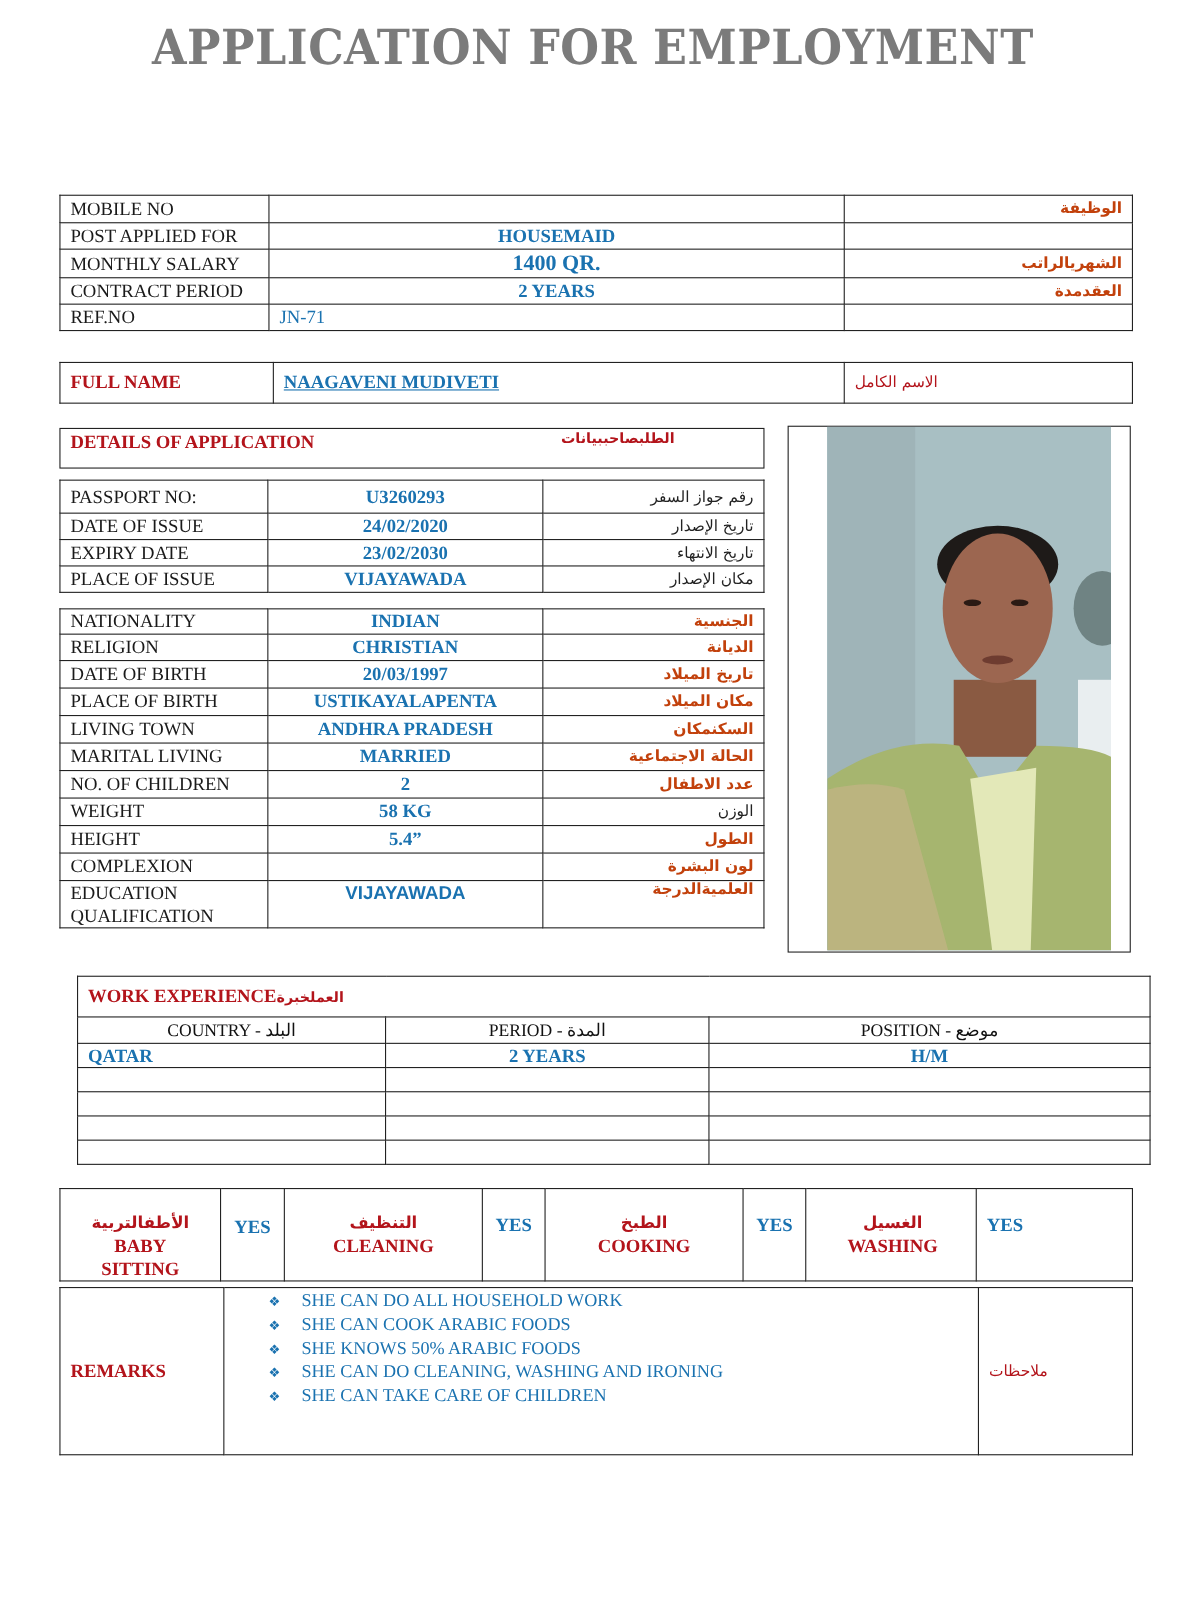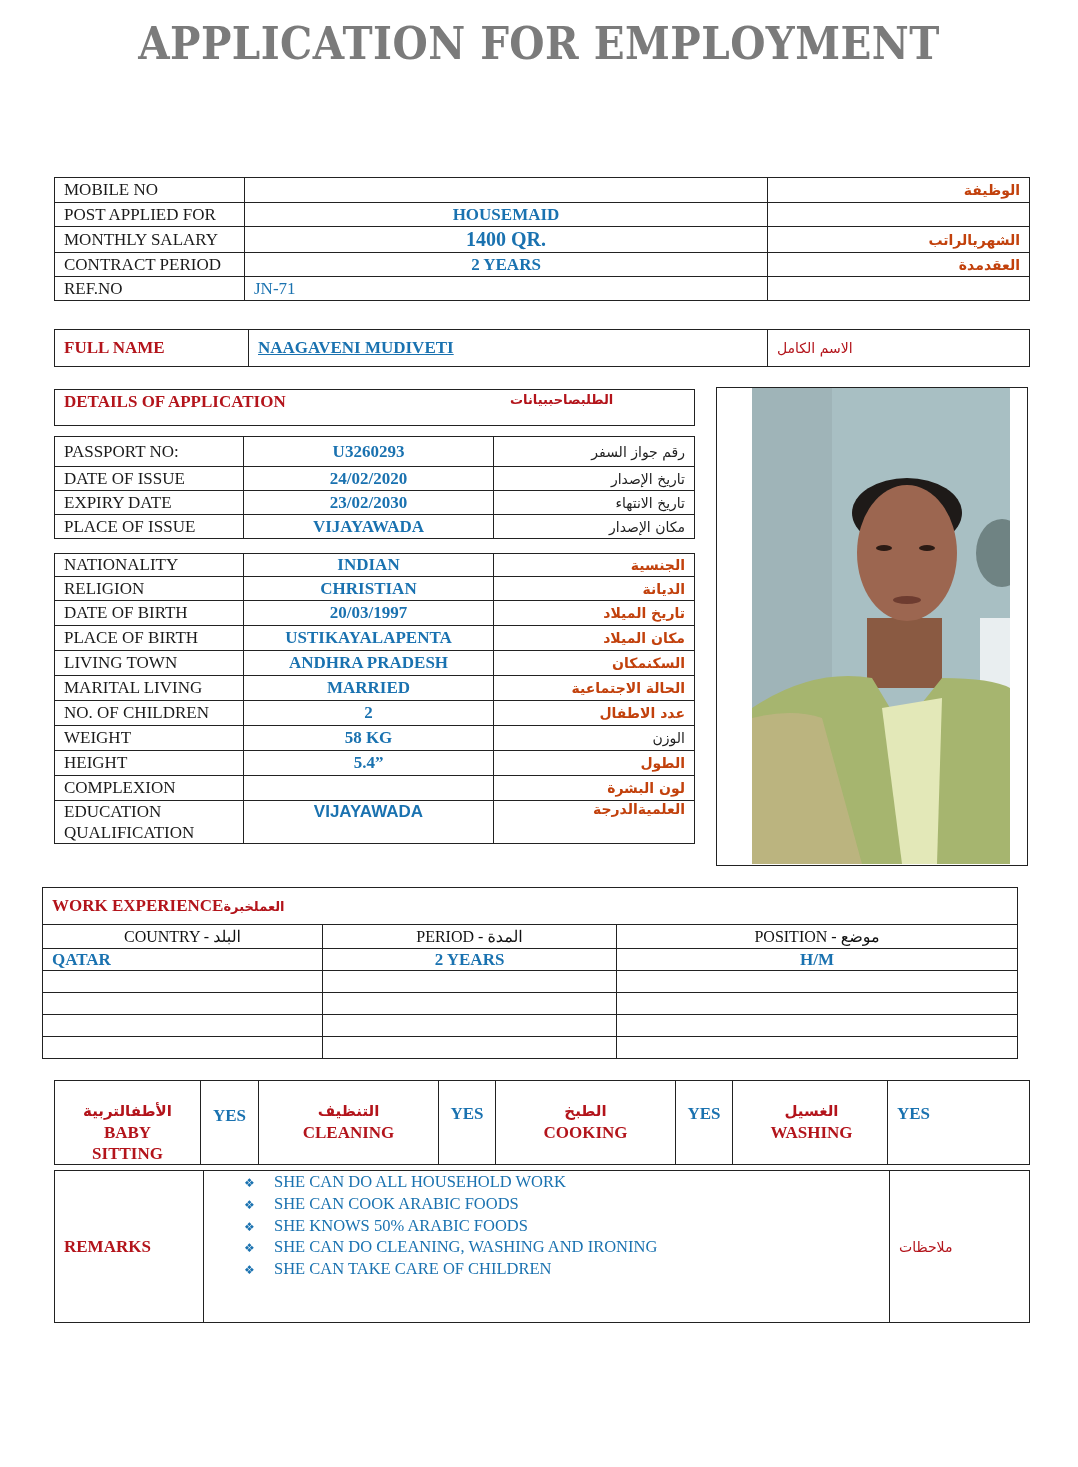--- a/index.html
+++ b/index.html
@@ -199,21 +199,21 @@
     <ellipse cx="132" cy="160" rx="8" ry="3" fill="#2a1a14"></ellipse>
     <ellipse cx="175" cy="160" rx="8" ry="3" fill="#2a1a14"></ellipse>
     <ellipse cx="155" cy="212" rx="14" ry="4" fill="#6e3c30"></ellipse>
 
     <path d="M0 320 Q60 280 120 290 L150 340 L190 290 Q240 290 258 300 L258 476 L0 476 Z" fill="#a6b56f"></path>
     <path d="M130 320 L190 310 L185 476 L150 476 Z" fill="#e3e8b8"></path>
     <path d="M0 330 Q40 320 70 330 L110 476 L0 476 Z" fill="#c9b48a" opacity="0.6"></path>
   </svg>
 </div>
 
-<table style="left:42px; top:887px; width:975px;">
+<table style="left:70px; top:887px; width:975px;">
   <colgroup>
       <col style="width:280px">
       <col style="width:294px">
       <col style="width:401px">
     </colgroup>
   <tbody>
       <tr style="height:37px">
     <td colspan="3">
       <span class="red" style="font-size:17px;">WORK EXPERIENCE</span><span style="font-family:'DejaVu Sans',sans-serif; font-size:13px; color:#b3141b; font-weight:bold;">العملخبرة</span>
     </td>

